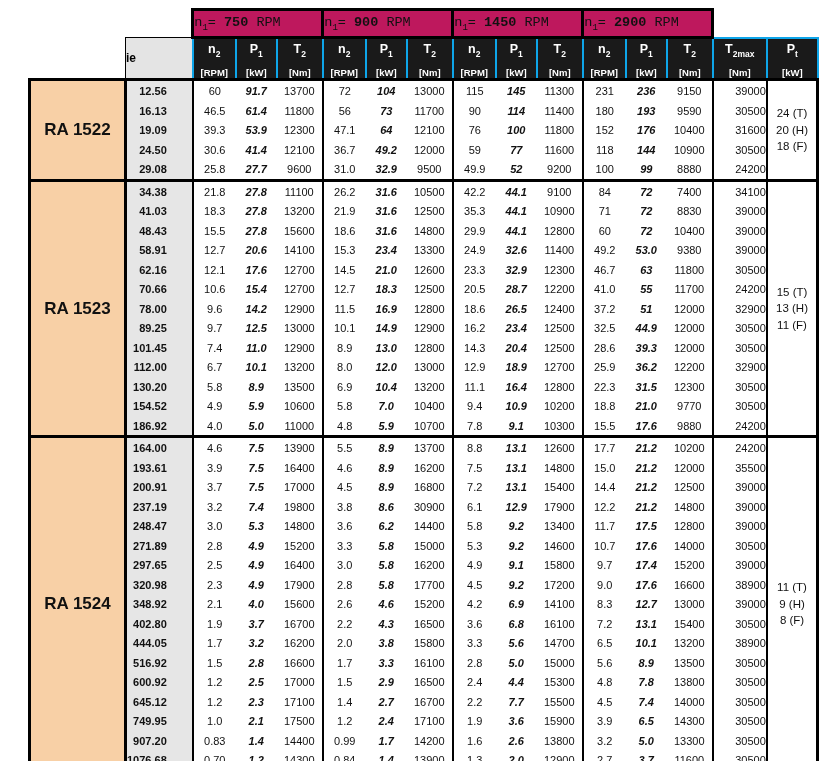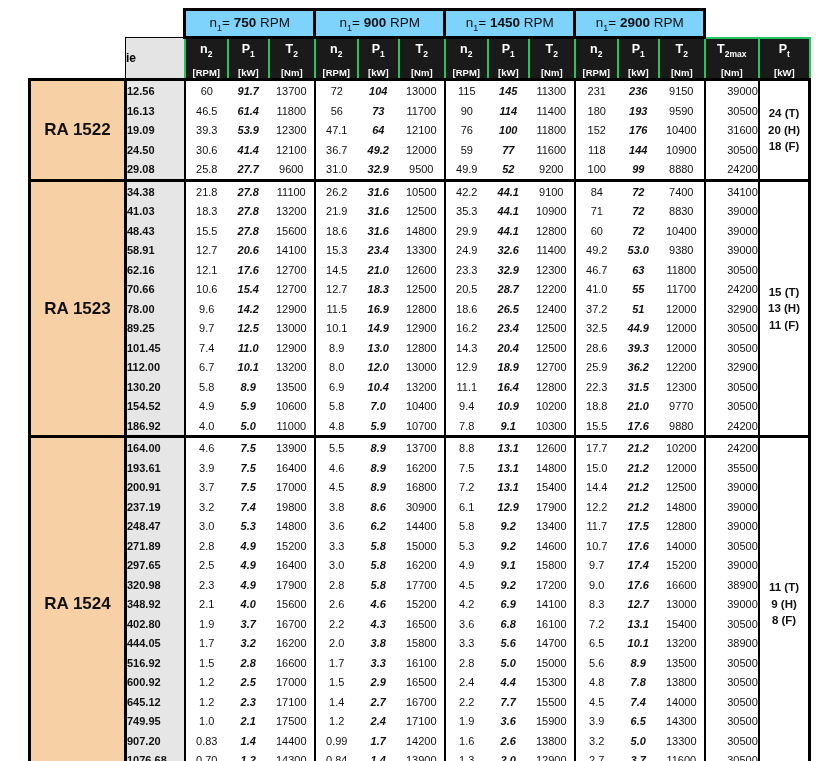--- a/index.html
+++ b/index.html
@@ -1,39 +1,39 @@
 <!DOCTYPE html>
 <html><head>
 <meta charset="utf-8">
 <style>
   html,body{margin:0;padding:0;background:#fff;}
   body{width:830px;height:761px;font-family:"Liberation Sans",sans-serif;color:#111;overflow:hidden;}
   #sheet{margin:8px 0 0 28px;}
   table{border-collapse:collapse;table-layout:fixed;}
   td,th{padding:0;margin:0;overflow:hidden;white-space:nowrap;}
   
-  th.yellow{background:#7dd3fc;border:3px solid #000;height:25px;font-size:13.5px;font-weight:normal;text-align:center;vertical-align:middle;}
+  th.yellow{background:#be185d;border:3px solid #000;height:25px;font-size:13.5px;font-weight:normal;text-align:left;vertical-align:middle;font-family:Liberation Mono, monospace;}
   th.yellow b{font-weight:bold;}
   th.yellow sub{font-size:9px;}
   td.corner{background:#fff;border:none;}
   
-  th.bh{background:#1a1a1a;color:#fff;border:2px solid #22c55e;height:31px;text-align:center;vertical-align:middle;font-weight:bold;line-height:1.1;}
+  th.bh{background:#1a1a1a;color:#fff;border:2px solid #0ea5e9;height:31px;text-align:center;vertical-align:middle;font-weight:bold;line-height:1.1;}
   th.bh .sym{font-size:12.5px;}
   th.bh sub{font-size:8.5px;font-weight:bold;}
   th.bh .unit{display:block;font-size:9.5px;font-weight:bold;margin-top:9px;}
   th.ieh{background:#E4E4E4;color:#000;border:1.5px solid #000;font-size:12px;font-weight:bold;text-align:left;vertical-align:middle;}
   
   tbody td,tbody th{height:19.5px;font-size:11px;vertical-align:middle;}
   th.model{background:#F8D0A6;border:3px solid #000;font-size:17px;font-weight:bold;text-align:center;}
-  td.ie{background:#E6E6E6;border-left:3px solid #000;border-right:2px solid #000;font-weight:bold;text-align:left;padding-right:17px;}
+  td.ie{background:#E6E6E6;border-left:3px solid #000;border-right:2px solid #000;font-weight:bold;text-align:right;padding-right:25px;}
   td.num{text-align:center;}
   td.p1{font-weight:bold;font-style:italic;}
   td.gl{border-left:2px solid #000;}
   td.t2max{border-left:2px solid #000;text-align:right;}
-  td.pt{border-left:2px solid #000;border-right:3px solid #000;border-top:3px solid #000;border-bottom:3px solid #000;text-align:center;font-weight:bold;font-size:11.5px;line-height:1.45;}
+  td.pt{border-left:2px solid #000;border-right:3px solid #000;border-top:3px solid #000;border-bottom:3px solid #000;text-align:center;font-weight:normal;font-size:11.5px;line-height:1.45;}
   tr.gfirst td,tr.gfirst th{border-top:3px solid #000;}
   tr.blast td{border-bottom:3px solid #000;}
 </style>
 </head>
 <body>
 
 <div id="sheet">
   <table id="ratings-table">
     <colgroup>
       <col style="width:96px">

